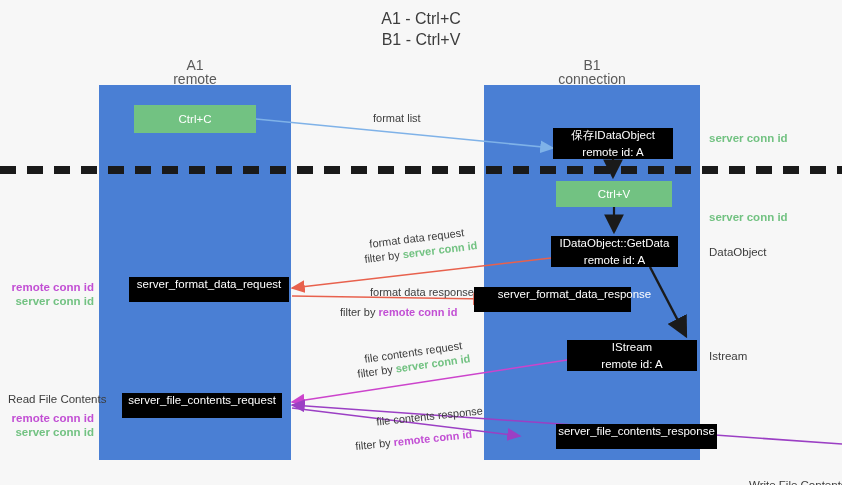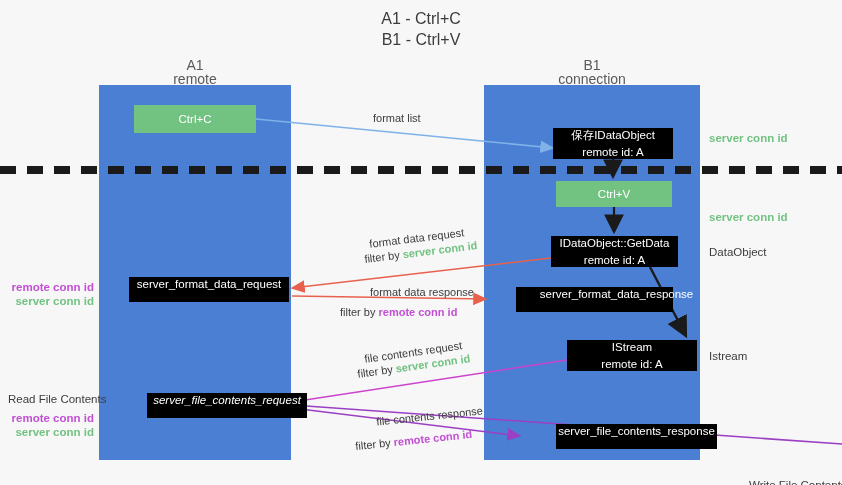--- a/index.html
+++ b/index.html
@@ -36,22 +36,22 @@
   }
   .box.green{background:#72c282;}
   .box.orange{background:#000000;justify-content:space-between;}
 
   #box-ctrlc{left:134px;top:105px;width:122px;height:28px;}
   #box-save-idataobject{left:553px;top:128px;width:120px;height:31px;}
   #box-ctrlv{left:556px;top:181px;width:116px;height:26px;}
   #box-getdata{left:551px;top:236px;width:127px;height:31px;}
   #box-istream{left:567px;top:340px;width:130px;height:31px;}
   #box-sfdreq{left:129px;top:277px;width:160px;height:25px;}
-  #box-sfdresp{left:516px;top:287px;width:157px;height:25px;padding-left:44px;}
-  #box-sfcreq{left:147px;top:393px;width:160px;height:25px;font-style:italic;}
+  #box-sfdresp{left:474px;top:287px;width:157px;height:25px;padding-left:44px;}
+  #box-sfcreq{left:122px;top:393px;width:160px;height:25px;}
   #box-sfcresp{left:523px;top:424px;width:161px;height:25px;margin-left:33px;}
 
   
   .sidelabel{font-size:11.5px;line-height:14px;color:#3c3c3c;white-space:nowrap;}
   .green-txt{color:#72c282;font-weight:bold;}
   .magenta-txt{color:#c24fd4;font-weight:bold;}
 
   #lbl-serverconn-1{left:709px;top:131px;}
   #lbl-serverconn-2{left:709px;top:210px;}
   #lbl-dataobject{left:709px;top:245px;}

